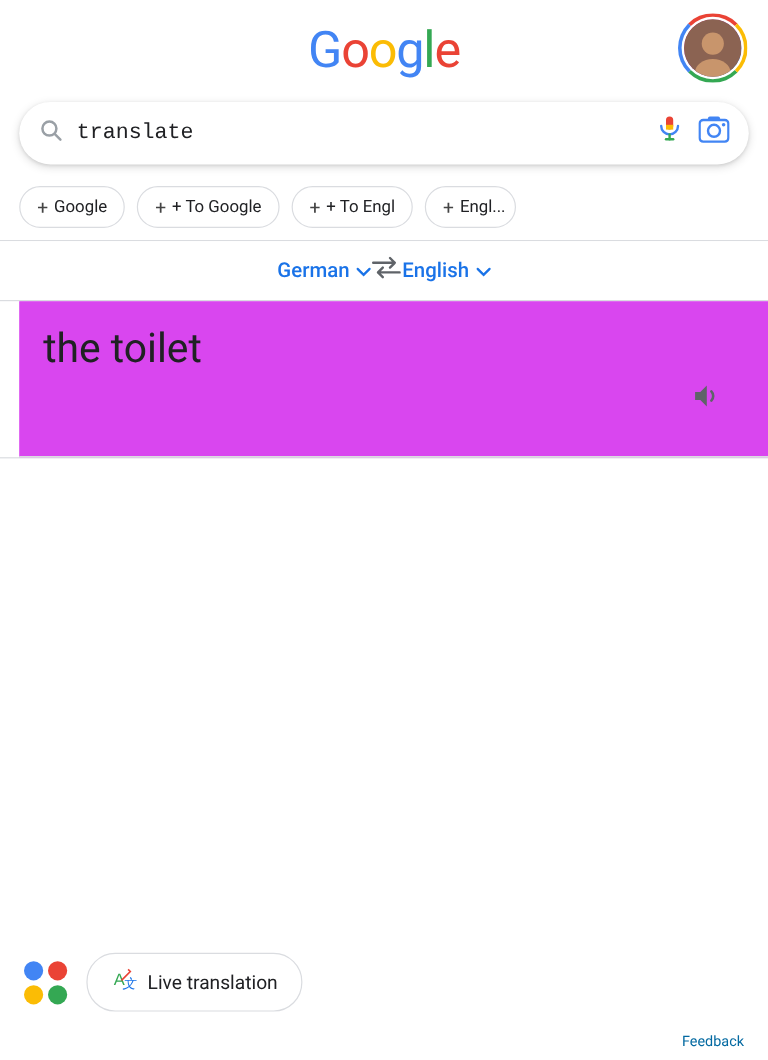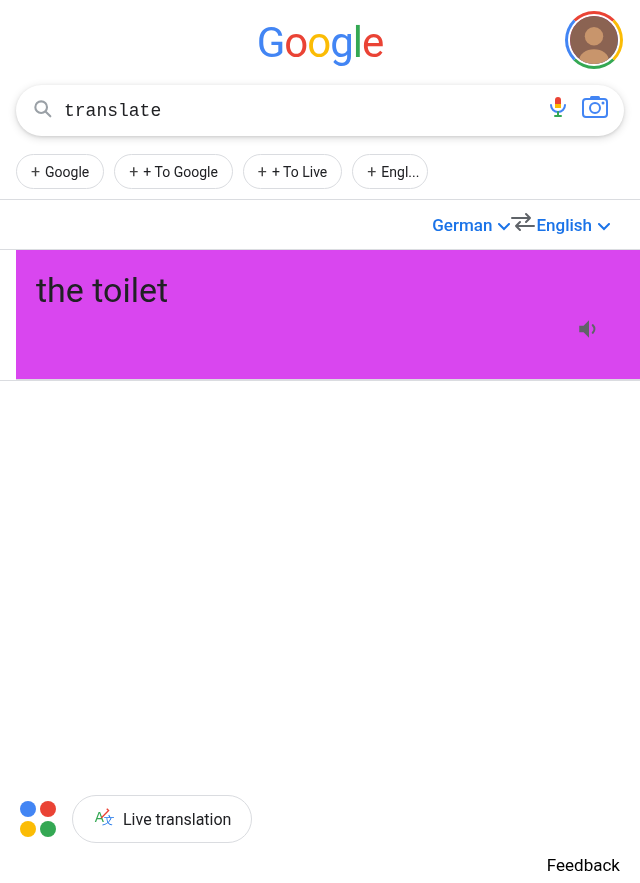--- a/index.html
+++ b/index.html
@@ -115,21 +115,21 @@
     
     .translate-widget {
       background: #fff;
       border-bottom: 1px solid #DADCE0;
     }
 
     
     .lang-row {
       display: flex;
       align-items: center;
-      justify-content: flex-end;
+      justify-content: center;
       padding: 12px 30px;
     }
     .lang-btn {
       display: flex;
       align-items: center;
       gap: 6px;
       color: #1A73E8;
       font-size: 17px;
       font-weight: 500;
       cursor: pointer;
@@ -232,22 +232,22 @@
     .translate-icon {
       font-size: 18px;
       color: #34A853;
     }
 
     
     .feedback-text {
       position: absolute;
       bottom: 8px;
       right: 20px;
-      font-size: 17px;
-      color: #000000;
+      font-size: 12px;
+      color: #0369a1;
     }
 
     
     .mic-colorful {
       background: linear-gradient(to bottom, #EA4335 40%, #FBBC05 40%);
       -webkit-background-clip: text;
       -webkit-text-fill-color: transparent;
       font-size: 24px;
     }
   </style>
@@ -299,21 +299,21 @@
   <div class="chip">
     <span class="chip-plus">+</span>
     <span>Google</span>
   </div>
   <div class="chip">
     <span class="chip-plus">+</span>
     <span>+ To Google</span>
   </div>
   <div class="chip">
     <span class="chip-plus">+</span>
-    <span>+ To Live</span>
+    <span>+ To Engl</span>
   </div>
   <div class="chip" style="padding-right:8px;">
     <span class="chip-plus">+</span>
     <span>Engl...</span>
   </div>
 </div>
 
 <div class="divider"></div>
 
 <div class="translate-widget">

